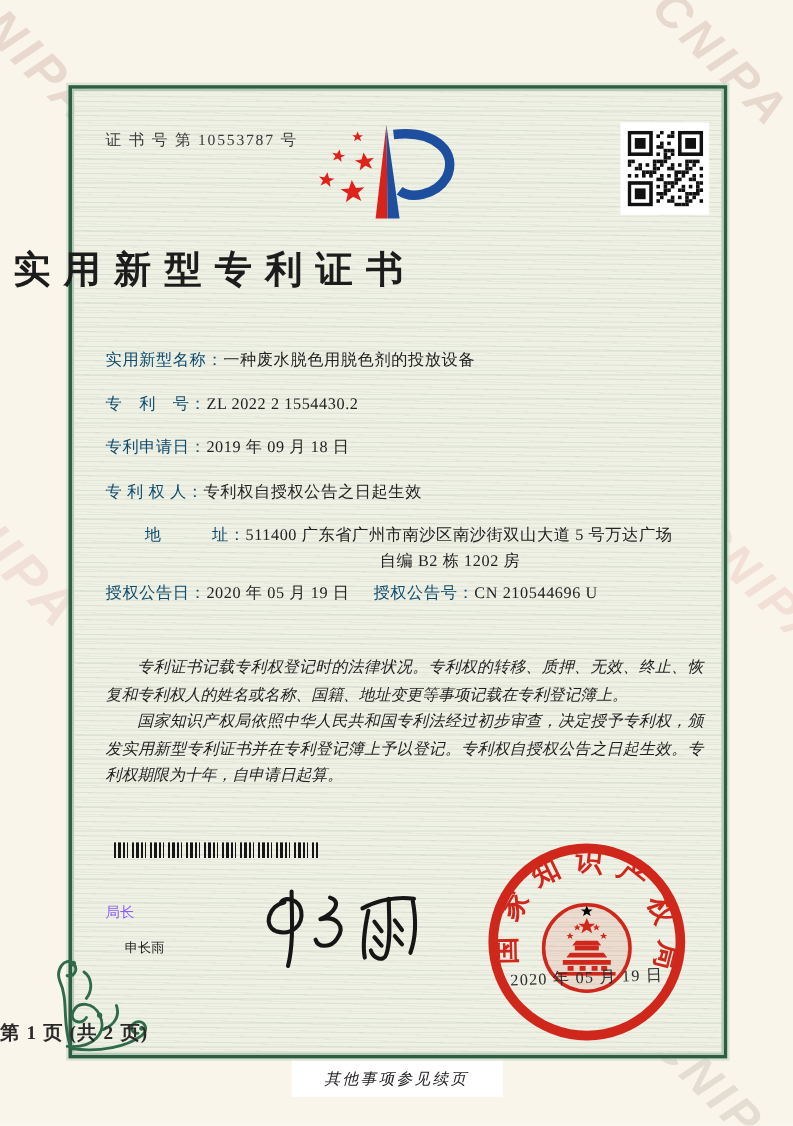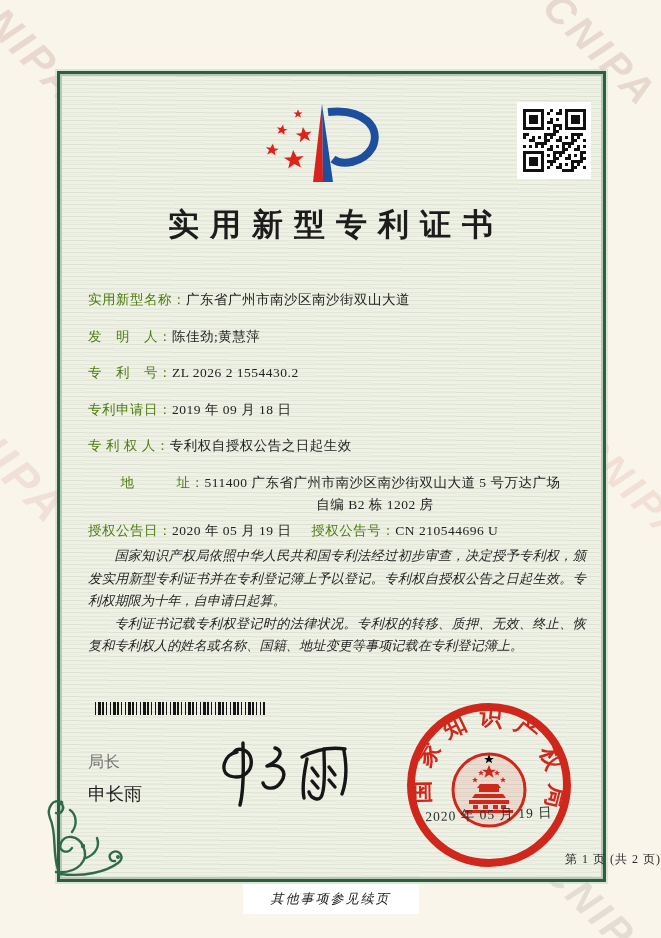--- a/index.html
+++ b/index.html
@@ -47,60 +47,60 @@
     font-size:13px; letter-spacing:1.5px; color:#3a3a3a;
   }
 
   .logo{position:absolute; left:258px; top:100px;}
   .qr-box{
     position:absolute; left:517px; top:102px; width:74px; height:77px;
     background:#ffffff; display:flex; align-items:center; justify-content:center;
   }
 
   .title{
-    position:absolute; left:0; right:0; top:204px; text-align:center;
+    position:absolute; left:0; right:0; top:204px; 
     font-size:31px; font-weight:bold; letter-spacing:11px; text-indent:11px;
     color:#1c1c1c;
   }
 
   .fields{position:absolute; left:88px; top:289px; width:505px; font-size:13.5px; letter-spacing:0.5px;}
   .field-row{line-height:22px; margin-bottom:14.5px; white-space:nowrap;}
-  .field-row .lbl{color:#4d7c0f;}
+  .field-row .lbl{color:#0c4a6e;}
   .addr-line2{margin-left:69px; line-height:22px;}
   .pair2{margin-left:16px;text-align:center;}
 
   .legal{
     position:absolute; left:88px; top:545px; width:498px;
     font-size:13.2px; line-height:22.5px; font-style:italic;
     text-align:justify; color:#1f1f1f;
   }
   .legal p{margin:0; text-indent:2em;}
 
   .barcode{
     position:absolute; left:95px; top:702px; width:170px; height:13px;
     background-image:repeating-linear-gradient(90deg,
       #151515 0px,#151515 1.5px, transparent 1.5px, transparent 3px,
       #151515 3px,#151515 6px, transparent 6px, transparent 7.5px,
       #151515 7.5px,#151515 9px, transparent 9px, transparent 11px,
       #151515 11px,#151515 12px, transparent 12px, transparent 15px);
   }
 
-  .sig-title{position:absolute; left:88px; top:752px; font-family:Liberation Serif, serif; font-size:16px; color:#737373;}
-  .sig-name {position:absolute; left:88px; top:782px; font-family:"Liberation Sans",sans-serif; font-size:18px; color:#1e1e1e;}
+  .sig-title{position:absolute; left:88px; top:752px; font-family:Liberation Serif, serif; font-size:12px; color:#8b5cf6;}
+  .sig-name {position:absolute; left:104px; top:782px; font-family:"Liberation Sans",sans-serif; font-size:11px; color:#1e1e1e;}
   .signature{position:absolute; left:205px; top:736px;}
 
   .seal{position:absolute; left:404px; top:700px;}
   .seal-date{
     position:absolute; left:404px; top:806px; width:170px; text-align:center;
     font-size:13.5px; color:#2b2b2b; letter-spacing:1px; transform:rotate(-2deg);
   }
 
   .page-indicator{
-    position:absolute; left:0; right:0; top:851px; text-align:right;
-    font-size:12px; letter-spacing:1px; color:#2a2a2a;
+    position:absolute; left:0; right:0; top:851px; text-align:left;
+    font-size:16px; letter-spacing:1px; color:#2a2a2a;font-weight:bold;
   }
   .continuation-wrap{
     position:absolute; left:0; right:0; top:884px; text-align:center;
   }
   .continuation{
     display:inline-block; background:#ffffff; padding:6px 28px;
     font-size:13px; font-style:italic; color:#222; letter-spacing:2px;
   }
   .ornament{position:absolute; left:42px; top:788px;}
 </style>
@@ -116,20 +116,21 @@
   <div class="wm wm5">CNIPA</div>
   <div class="wm wm6">CNIPA</div>
   <div class="wm wm7">CNIPA</div>
 
   <div class="frame">
     <div class="frame-mid">
         <div class="frame-inner"></div>
       </div>
   </div>
 
+  <div class="cert-number">证 书 号 第 10553787 号</div>
 
   <svg class="logo" width="140" height="90" viewBox="0 0 140 90">
     <defs>
       <path id="star" d="M0,-10 L2.94,-3.09 10,-3.09 4.28,1.18 6.47,8.09 0,4 -6.47,8.09 -4.28,1.18 -10,-3.09 -2.94,-3.09 Z" fill="#df231c"></path>
     </defs>
     <use href="#star" transform="translate(40,14) scale(0.45)"></use>
     <use href="#star" transform="translate(24,30) scale(0.55) rotate(12)"></use>
     <use href="#star" transform="translate(46,35) scale(0.8) rotate(-8)"></use>
     <use href="#star" transform="translate(14,50) scale(0.65) rotate(8)"></use>
     <use href="#star" transform="translate(36,60) scale(1.0) rotate(-5)"></use>
@@ -258,47 +259,44 @@
         <rect x="0" y="42" width="21" height="21" fill="#111"></rect>
         <rect x="3" y="45" width="15" height="15" fill="#fff"></rect>
         <rect x="6" y="48" width="9" height="9" fill="#111"></rect>
       </svg>
   </div>
 
   <div class="title">实用新型专利证书</div>
 
   <div class="fields">
     <div class="field-row">
-      <span class="lbl">实用新型名称：</span><span>广东省广州市南沙区南沙街双山大道</span>
+      <span class="lbl">实用新型名称：</span><span>一种废水脱色用脱色剂的投放设备</span>
     </div>
     <div class="field-row">
-      <span class="lbl">发　明　人：</span><span>陈佳劲;黄慧萍</span>
-    </div>
-    <div class="field-row">
-      <span class="lbl">专　利　号：</span><span>ZL 2026 2 1554430.2</span>
+      <span class="lbl">专　利　号：</span><span>ZL 2022 2 1554430.2</span>
     </div>
     <div class="field-row">
       <span class="lbl">专利申请日：</span><span>2019 年 09 月 18 日</span>
     </div>
     <div class="field-row">
       <span class="lbl">专 利 权 人：</span><span>专利权自授权公告之日起生效</span>
     </div>
     <div class="field-row" style="margin-bottom:0;text-align:center;">
       <span class="lbl">地　　　址：</span><span>511400 广东省广州市南沙区南沙街双山大道 5 号万达广场</span>
       <div class="addr-line2">自编 B2 栋 1202 房</div>
     </div>
     <div class="field-row" style="margin-top:4px;">
       <span class="lbl">授权公告日：</span><span>2020 年 05 月 19 日</span>
       <span class="lbl pair2">授权公告号：</span><span>CN 210544696 U</span>
     </div>
   </div>
 
   <div class="legal">
+    <p>专利证书记载专利权登记时的法律状况。专利权的转移、质押、无效、终止、恢复和专利权人的姓名或名称、国籍、地址变更等事项记载在专利登记簿上。</p>
     <p>国家知识产权局依照中华人民共和国专利法经过初步审查，决定授予专利权，颁发实用新型专利证书并在专利登记簿上予以登记。专利权自授权公告之日起生效。专利权期限为十年，自申请日起算。</p>
-    <p>专利证书记载专利权登记时的法律状况。专利权的转移、质押、无效、终止、恢复和专利权人的姓名或名称、国籍、地址变更等事项记载在专利登记簿上。</p>
   </div>
 
   <div class="barcode"></div>
 
   <div class="sig-title">局长</div>
   <div class="sig-name">申长雨</div>
 
   <svg class="signature" width="170" height="85" viewBox="0 0 170 85">
     <g stroke="#161616" stroke-width="3.4" fill="none" stroke-linecap="round" stroke-linejoin="round">
       <path d="M32,16 C19,18 14,36 25,40 C38,44 48,35 46,23 C44,13 33,11 29,16"></path>

